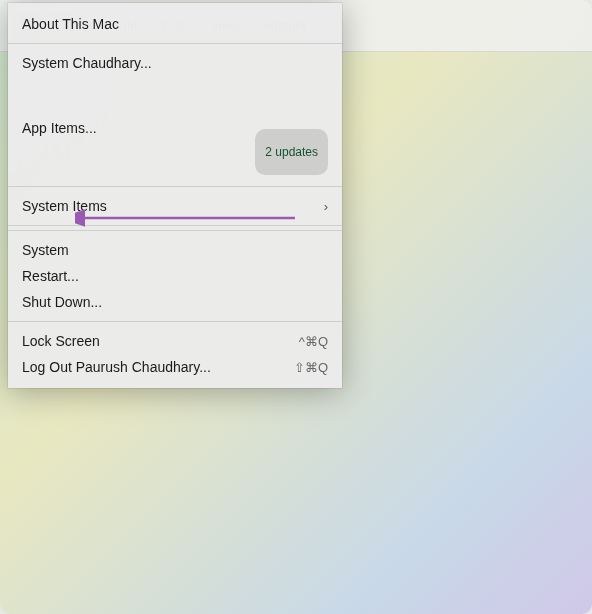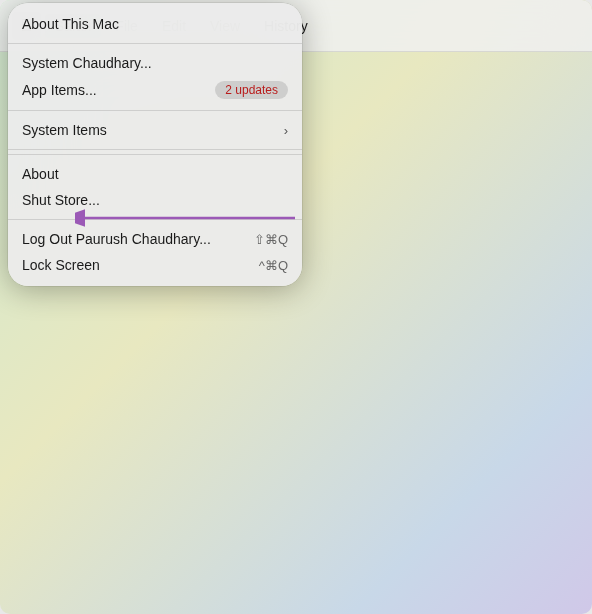--- a/index.html
+++ b/index.html
@@ -56,24 +56,24 @@
     .menu-item.active,
     .menu-item:hover {
       background: rgba(0,0,0,0.12);
     }
 
     
     .dropdown {
       position: absolute;
       top: 3px;
       left: 8px;
-      width: 294px;
+      width: 334px;
       background: rgba(235, 235, 235, 0.95);
       backdrop-filter: blur(40px);
-      border-radius: 20px;
+      border-radius: 0;
       box-shadow: 0 4px 30px rgba(0,0,0,0.3), 0 0 0 0.5px rgba(0,0,0,0.15);
       padding: 6px 0;
       z-index: 100;
     }
 
     .menu-section {
       padding: 2px 0;
     }
 
     .menu-divider {
@@ -100,25 +100,26 @@
     .menu-row-shortcut {
       font-size: 13px;
       color: #666;
       display: flex;
       align-items: center;
       gap: 1px;
     }
 
     .badge {
       background: rgba(0,0,0,0.12);
-      color: #b91c1c;
+      color: #14532d;
       font-size: 12px;
-      padding: 2px 10px;
+      padding: 16px 10px;
       border-radius: 10px;
       font-weight: 400;
+      margin-top: 48px;
     }
 
     .chevron {
       font-size: 13px;
       color: #555;
     }
 
     
     .purple-arrow {
       position: absolute;
@@ -171,37 +172,40 @@
       </div>
     </div>
 
     <div class="menu-divider"></div>
 
 
     <div class="menu-divider"></div>
 
     <div class="menu-section">
       <div class="menu-row">
-        <span class="menu-row-label">About</span>
-      </div>
-      <div class="menu-row">
-        <span class="menu-row-label">Shut Store...</span>
-      </div>
-    </div>
-
-    <div class="menu-divider"></div>
-
-    <div class="menu-section">
+        <span class="menu-row-label">System</span>
+      </div>
+      <div class="menu-row">
+        <span class="menu-row-label">Restart...</span>
+      </div>
+      <div class="menu-row">
+        <span class="menu-row-label">Shut Down...</span>
+      </div>
+    </div>
+
+    <div class="menu-divider"></div>
+
+    <div class="menu-section">
+      <div class="menu-row">
+        <span class="menu-row-label">Lock Screen</span>
+        <span class="menu-row-shortcut">^⌘Q</span>
+      </div>
       <div class="menu-row">
         <span class="menu-row-label">Log Out Paurush Chaudhary...</span>
         <span class="menu-row-shortcut">⇧⌘Q</span>
-      </div>
-      <div class="menu-row">
-        <span class="menu-row-label">Lock Screen</span>
-        <span class="menu-row-shortcut">^⌘Q</span>
       </div>
     </div>
 
   </div>
 
   <svg class="purple-arrow" width="230" height="40">
     <defs>
       <marker id="arrowhead" markerWidth="10" markerHeight="7" refX="0" refY="3.5" orient="auto">
         <polygon points="0 0, 10 3.5, 0 7" fill="#9B59B6"></polygon>
       </marker>

